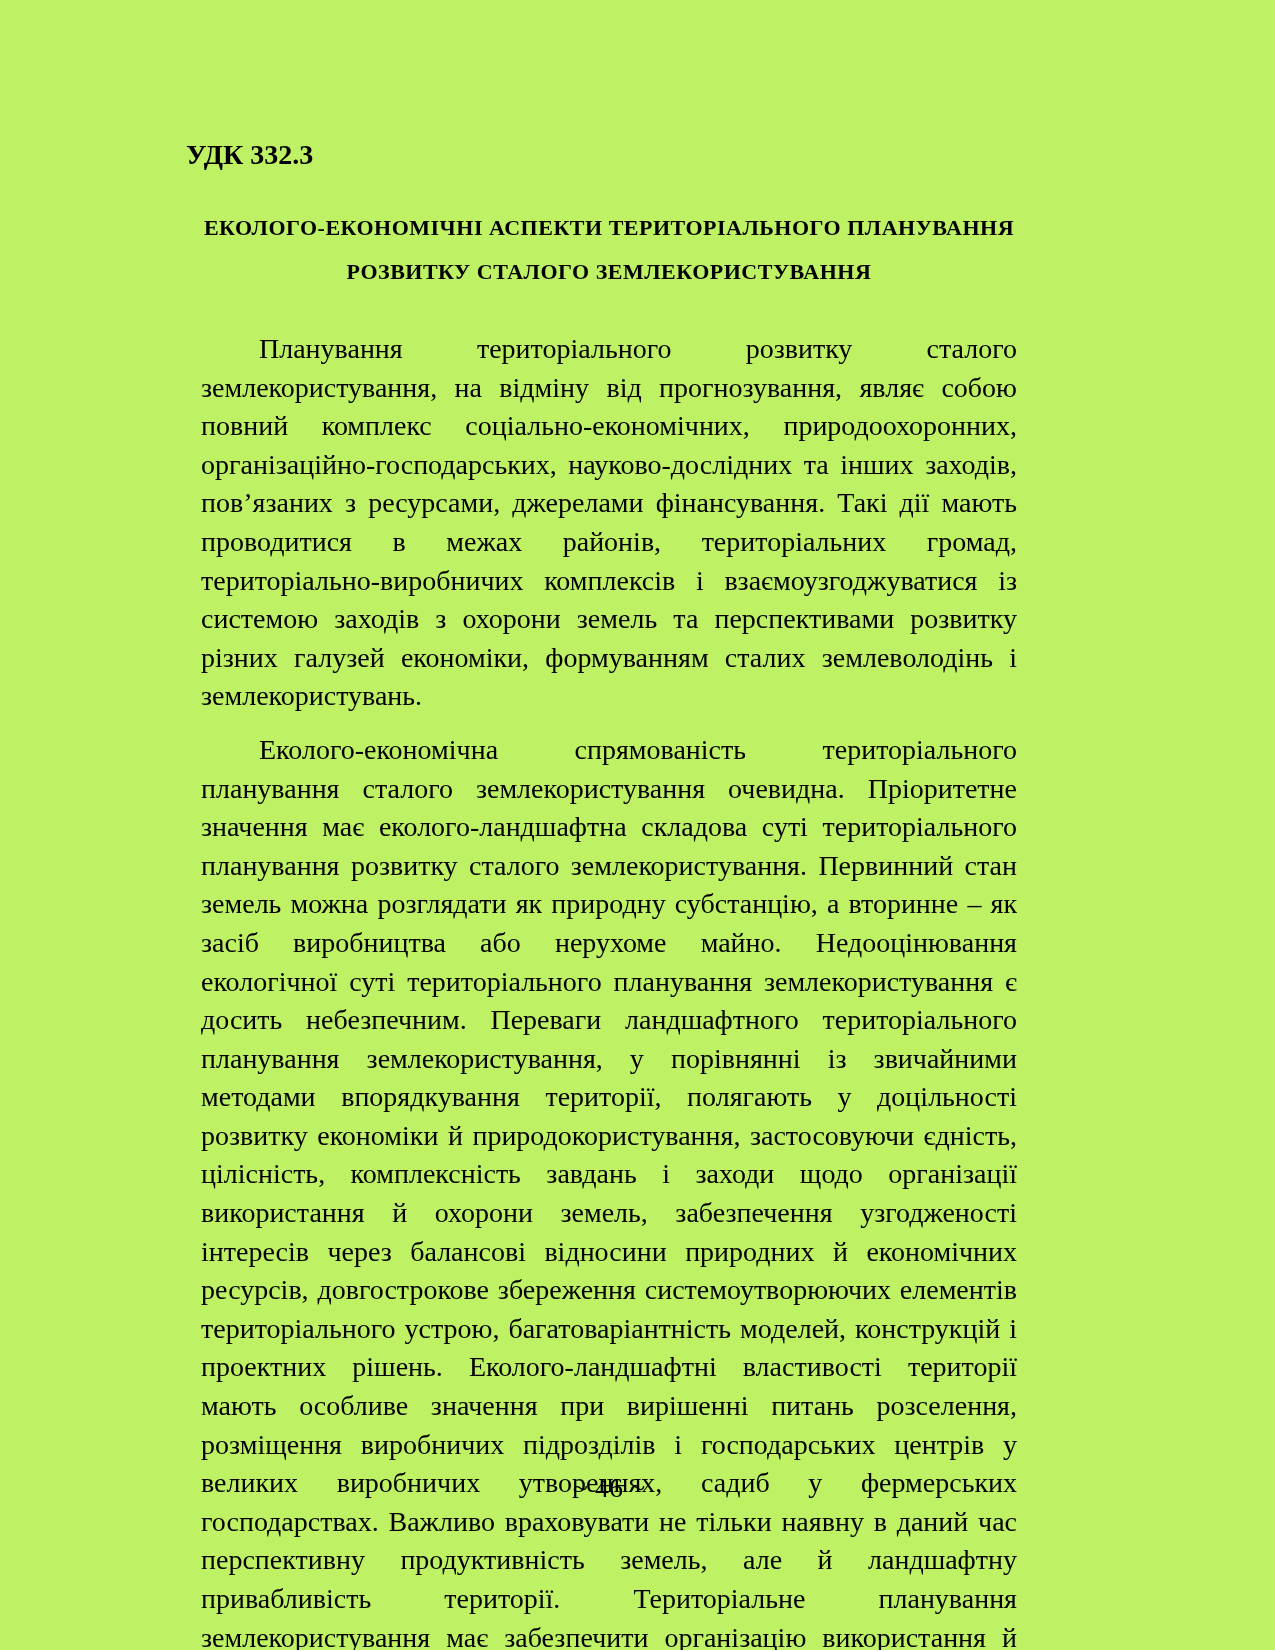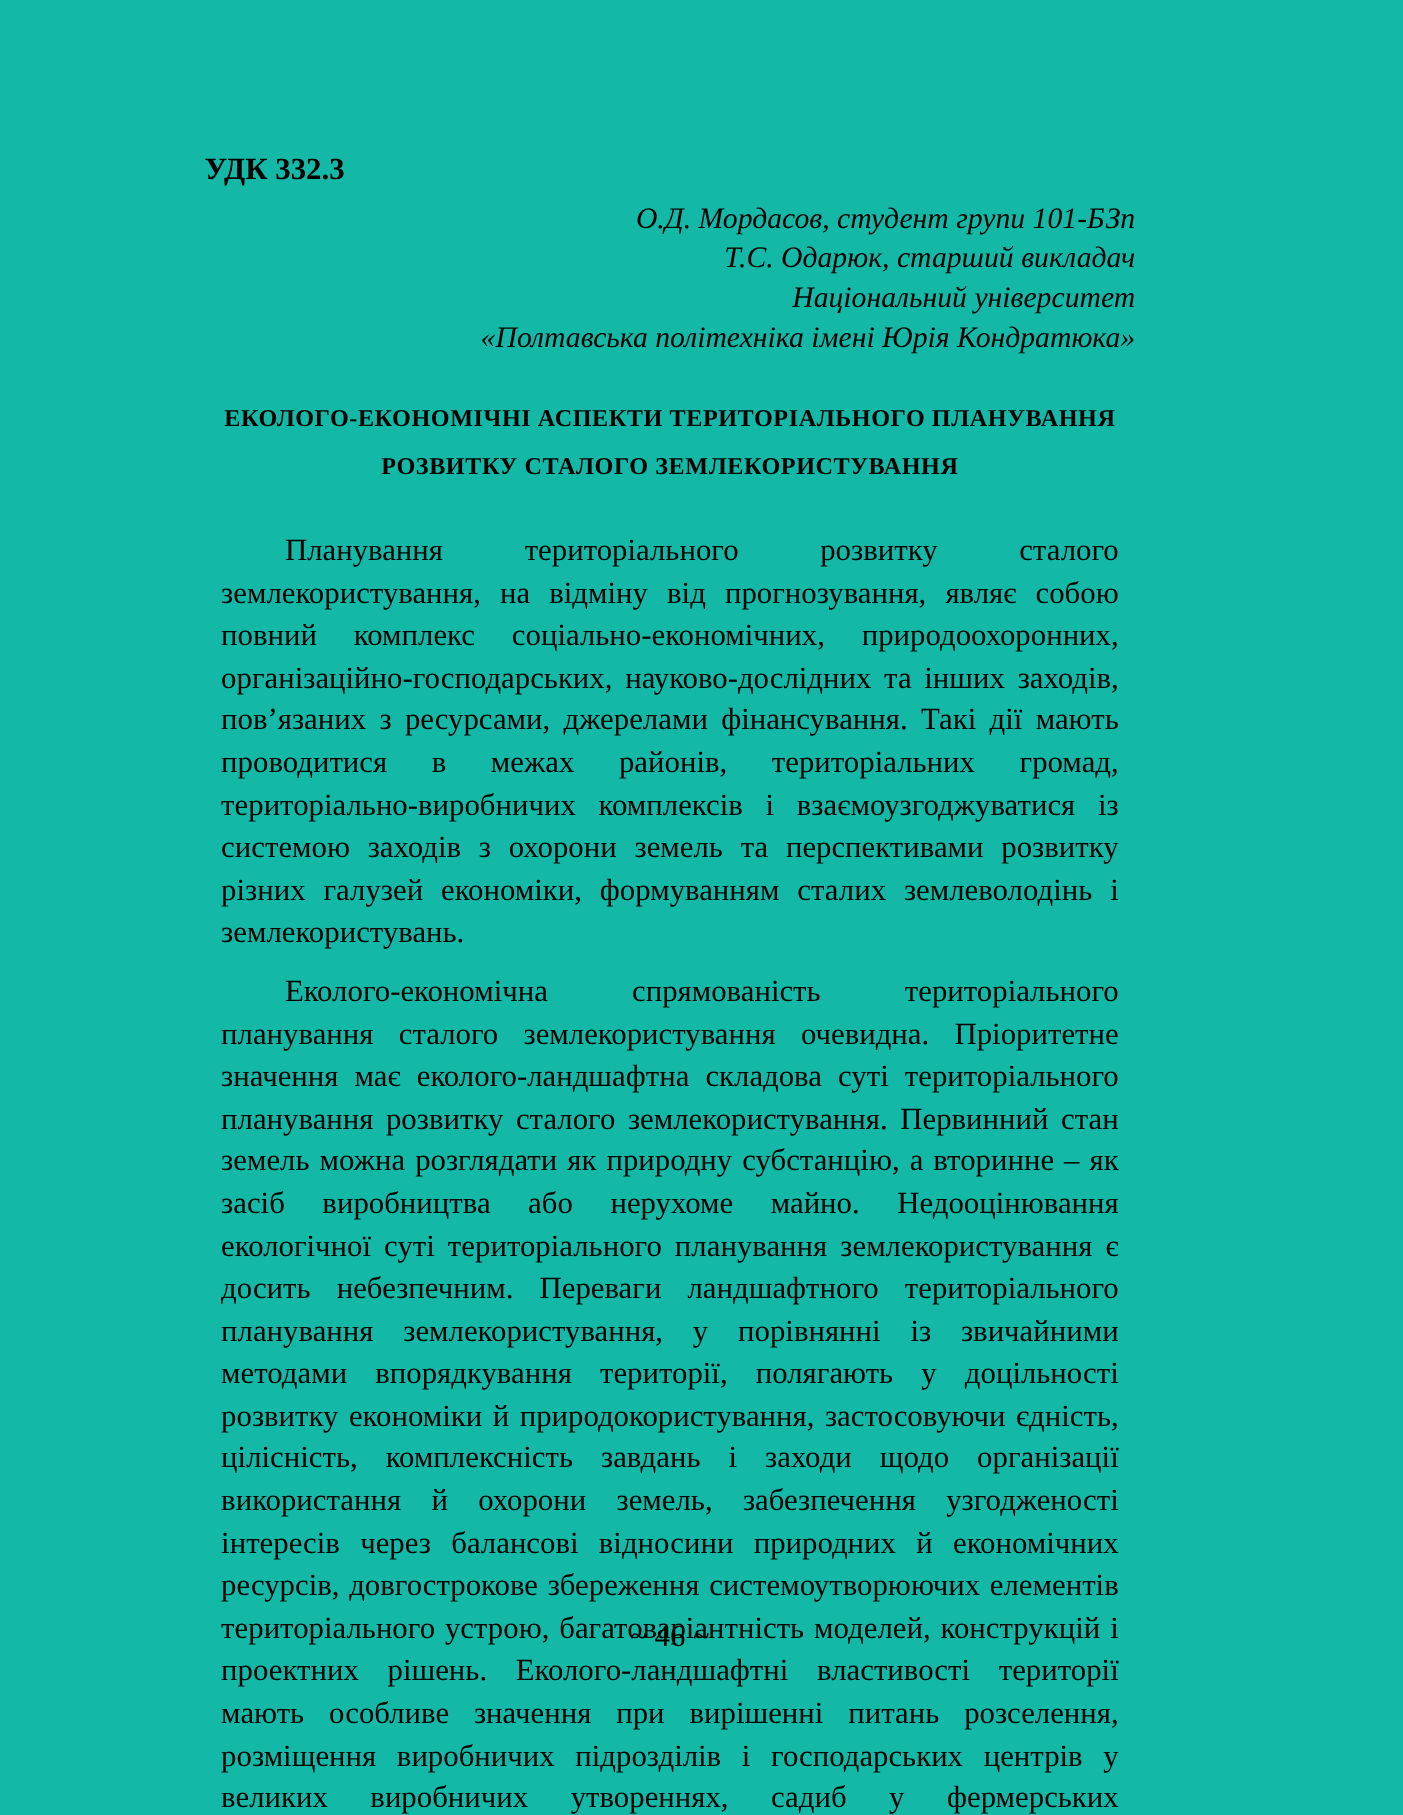--- a/index.html
+++ b/index.html
@@ -4,21 +4,21 @@
 <style>
   html, body {
     margin: 0;
     padding: 0;
     background: #ffffff;
   }
   .page {
     position: relative;
     width: 1275px;
     height: 1650px;
-    background: #14b8a6;
+    background: #bef264;
     box-sizing: border-box;
     padding: 138px 243px 0 186px;
     font-family: "Liberation Serif", "DejaVu Serif", serif;
     color: #000000;
     overflow: hidden;
   }
   .udc {
     font-size: 28px;
     font-weight: bold;
     line-height: 34px;
@@ -57,26 +57,20 @@
     font-size: 28px;
   }
 </style>
 </head>
 <body>
 
 <div class="page">
 
   <div class="udc">УДК 332.3</div>
 
-  <div class="authors">
-    <div>О.Д. Мордасов, студент групи 101-БЗп</div>
-    <div>Т.С. Одарюк, старший викладач</div>
-    <div>Національний університет</div>
-    <div>«Полтавська політехніка імені Юрія Кондратюка»</div>
-  </div>
 
   <div class="title">ЕКОЛОГО-ЕКОНОМІЧНІ АСПЕКТИ ТЕРИТОРІАЛЬНОГО ПЛАНУВАННЯ РОЗВИТКУ СТАЛОГО ЗЕМЛЕКОРИСТУВАННЯ</div>
 
   <div class="body-text">
     <p>Планування територіального розвитку сталого землекористування, на відміну від прогнозування, являє собою повний комплекс соціально-економічних, природоохоронних, організаційно-господарських, науково-дослідних та інших заходів, пов’язаних з ресурсами, джерелами фінансування. Такі дії мають проводитися в межах районів, територіальних громад, територіально-виробничих комплексів і взаємоузгоджуватися із системою заходів з охорони земель та перспективами розвитку різних галузей економіки, формуванням сталих землеволодінь і землекористувань.</p>
     <p>Еколого-економічна спрямованість територіального планування сталого землекористування очевидна. Пріоритетне значення має еколого-ландшафтна складова суті територіального планування розвитку сталого землекористування. Первинний стан земель можна розглядати як природну субстанцію, а вторинне – як засіб виробництва або нерухоме майно. Недооцінювання екологічної суті територіального планування землекористування є досить небезпечним. Переваги ландшафтного територіального планування землекористування, у порівнянні із звичайними методами впорядкування території, полягають у доцільності розвитку економіки й природокористування, застосовуючи єдність, цілісність, комплексність завдань і заходи щодо організації використання й охорони земель, забезпечення узгодженості інтересів через балансові відносини природних й економічних ресурсів, довгострокове збереження системоутворюючих елементів територіального устрою, багатоваріантність моделей, конструкцій і проектних рішень. Еколого-ландшафтні властивості території мають особливе значення при вирішенні питань розселення, розміщення виробничих підрозділів і господарських центрів у великих виробничих утвореннях, садиб у фермерських господарствах. Важливо враховувати не тільки наявну в даний час перспективну продуктивність земель, але й ландшафтну привабливість території. Територіальне планування землекористування має забезпечити організацію використання й охорони земель як природного ресурсу, місця проживання і господарської діяльності людини, головного засобу виробництва у сільському та лісовому господарствах, об’єкта інших</p>
   </div>
 
   <div class="page-number">~ 46 ~</div>
 

